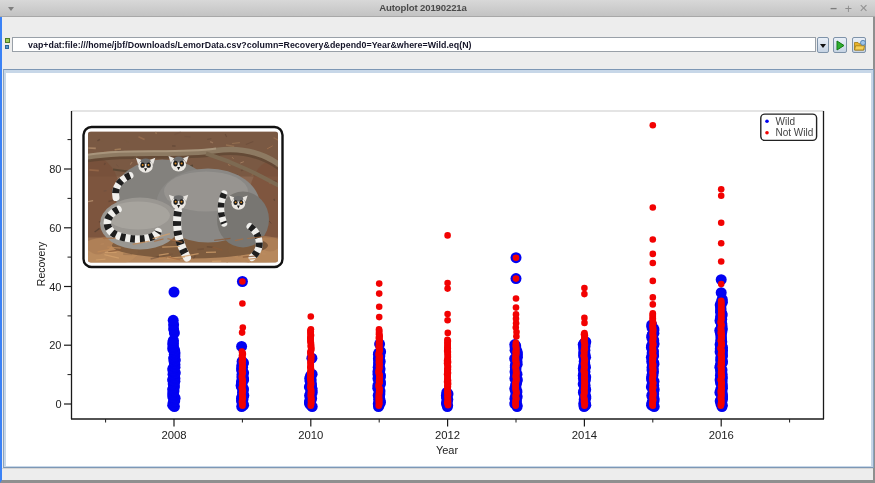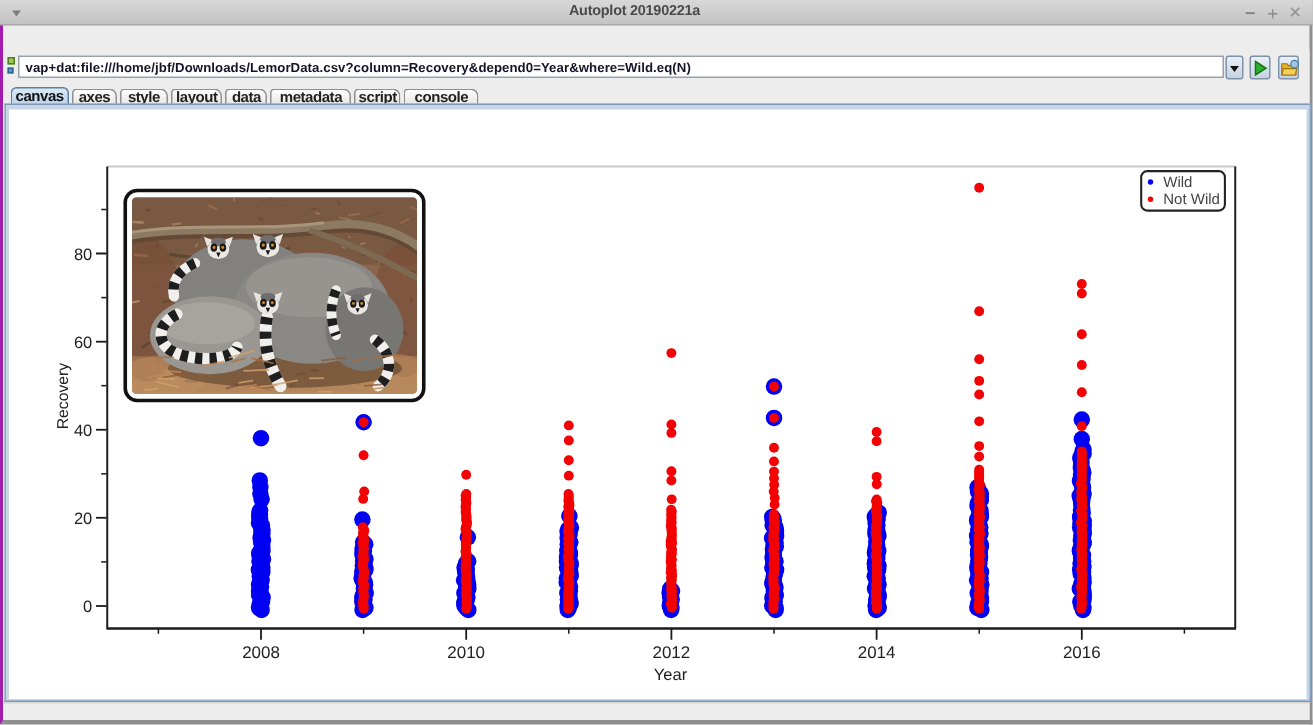--- a/index.html
+++ b/index.html
@@ -1,54 +1,44 @@
 <!DOCTYPE html>
 <html><head><meta charset="utf-8"><style>
 *{margin:0;padding:0;box-sizing:border-box}
 html,body{width:875px;height:483px;overflow:hidden;font-family:"Liberation Sans",sans-serif}
-#win{position:absolute;left:0;top:0;width:875px;height:483px;background:#ededed;border-left:2px solid #a21caf;border-right:2px solid #8f8f8f;border-bottom:3.5px solid #8f8f8f}
+#win{position:absolute;left:0;top:0;width:875px;height:483px;background:#ededed;border-left:2px solid #3b82f6;border-right:2px solid #8f8f8f;border-bottom:3.5px solid #8f8f8f}
 </style></head>
 <body>
 <div id="win">
  <div style="position:absolute;left:-2px;top:0;width:875px;height:17px;background:linear-gradient(#d8d8d8,#c3c3c3);border-bottom:1px solid #a8a8a8">
    <div style="position:absolute;left:7.5px;top:6.5px;width:0;height:0;border-left:3.5px solid transparent;border-right:3.5px solid transparent;border-top:4px solid #7e7e7e"></div>
    <div style="position:absolute;left:0;top:2px;width:875px;text-align:center;font-size:9.6px;letter-spacing:-0.15px;font-weight:bold;color:#4a4a4a;padding-right:29px">Autoplot 20190221a</div>
    <div style="position:absolute;left:827px;top:1px;width:13px;text-align:center;color:#7d7d7d;font-size:12px;font-weight:bold">–</div>
    <div style="position:absolute;left:842px;top:1.5px;width:13px;text-align:center;color:#8d8d8d;font-size:12.5px">+</div>
    <div style="position:absolute;left:857px;top:2px;width:13px;text-align:center;color:#929292;font-size:11px">✕</div>
  </div>
  <div style="position:absolute;left:0;top:33px;width:871px;height:24px;background:#ededed">
    <div style="position:absolute;left:2.5px;top:4.5px;width:5px;height:5px;background:#9ccc55;border:1px solid #4f7a28"></div>
    <div style="position:absolute;left:3px;top:11.5px;width:4px;height:4px;background:#5599cc;border:1px solid #2a6699"></div>
-   <div style="position:absolute;left:10px;top:3.5px;width:803.5px;height:15.5px;background:#fff;border:1px solid #99a0a8;font-size:8.8px;font-weight:bold;color:#141428;line-height:14px;letter-spacing:0.05px;padding-left:4px;white-space:nowrap;overflow:hidden">vap+dat:file:///home/jbf/Downloads/LemorData.csv?column=Recovery&amp;depend0=Year&amp;where=Wild.eq(N)</div>
+   <div style="position:absolute;left:10px;top:3.5px;width:803.5px;height:15.5px;background:#fff;border:1px solid #99a0a8;font-size:8.8px;font-weight:bold;color:#141428;line-height:14px;letter-spacing:0.05px;padding-left:15px;white-space:nowrap;overflow:hidden">vap+dat:file:///home/jbf/Downloads/LemorData.csv?column=Recovery&amp;depend0=Year&amp;where=Wild.eq(N)</div>
    <div style="position:absolute;left:814.5px;top:4px;width:12.6px;height:16px;background:linear-gradient(#eaf0f8,#c6d3e3);border:1px solid #7f93a9;border-radius:2px">
      <div style="position:absolute;left:2.2px;top:5.5px;width:0;height:0;border-left:3.6px solid transparent;border-right:3.6px solid transparent;border-top:4.5px solid #111"></div>
    </div>
    <div style="position:absolute;left:830.5px;top:4px;width:14.2px;height:16px;background:linear-gradient(#eaf0f8,#c6d3e3);border:1px solid #7f93a9;border-radius:2px">
      <svg width="12" height="13" style="position:absolute;left:0.5px;top:0.5px">
           <path d="M 3,2 L 10,6.5 L 3,11 Z" fill="#2fae2f" stroke="#127812" stroke-width="1"></path>
         </svg>
    </div>
    <div style="position:absolute;left:849.5px;top:4px;width:14.8px;height:16px;background:linear-gradient(#eaf0f8,#c6d3e3);border:1px solid #7f93a9;border-radius:2px">
      <svg width="13" height="13" style="position:absolute;left:0.5px;top:0.5px">
        <path d="M 1.5,3.5 L 5,3.5 L 6,4.8 L 11,4.8 L 11,11 L 1.5,11 Z" fill="#e8b128" stroke="#a07a14" stroke-width="0.8"></path>
        <path d="M 2.5,6.8 L 11.5,6.8 L 10.5,11 L 1.6,11 Z" fill="#f6cf56" stroke="#a07a14" stroke-width="0.8"></path>
        <circle cx="10" cy="3.8" r="2.5" fill="#9ec4e8" stroke="#4a7aaa" stroke-width="0.8"></circle>
      </svg>
    </div>
- </div>
- <div style="position:absolute;left:0;top:57px;width:871px;height:13px;background:#ededed;font-size:10px;letter-spacing:-0.3px;font-weight:bold">
-   <div style="position:absolute;left:4.5px;top:0.5px;width:39.8px;height:12.8px;background:linear-gradient(#dce8f6,#bdd3ea);border:1px solid #5680ac;border-bottom:none;border-radius:4px 4px 0 0;text-align:center;line-height:12.5px;color:#111">canvas</div>
-      <div style="position:absolute;left:46.3px;top:2px;width:29.3px;height:11.3px;background:linear-gradient(#fefefe,#e4e4e4);border:1px solid #8e9094;border-bottom:none;border-radius:3px 5px 0 0;text-align:center;line-height:11.5px;color:#222">axes</div>
-      <div style="position:absolute;left:77.6px;top:2px;width:32.7px;height:11.3px;background:linear-gradient(#fefefe,#e4e4e4);border:1px solid #8e9094;border-bottom:none;border-radius:3px 5px 0 0;text-align:center;line-height:11.5px;color:#222">style</div>
-      <div style="position:absolute;left:112.3px;top:2px;width:33.9px;height:11.3px;background:linear-gradient(#fefefe,#e4e4e4);border:1px solid #8e9094;border-bottom:none;border-radius:3px 5px 0 0;text-align:center;line-height:11.5px;color:#222">layout</div>
-      <div style="position:absolute;left:148.2px;top:2px;width:28.2px;height:11.3px;background:linear-gradient(#fefefe,#e4e4e4);border:1px solid #8e9094;border-bottom:none;border-radius:3px 5px 0 0;text-align:center;line-height:11.5px;color:#222">data</div>
-      <div style="position:absolute;left:178.4px;top:2px;width:53.8px;height:11.3px;background:linear-gradient(#fefefe,#e4e4e4);border:1px solid #8e9094;border-bottom:none;border-radius:3px 5px 0 0;text-align:center;line-height:11.5px;color:#222">metadata</div>
-      <div style="position:absolute;left:234.2px;top:2px;width:31.2px;height:11.3px;background:linear-gradient(#fefefe,#e4e4e4);border:1px solid #8e9094;border-bottom:none;border-radius:3px 5px 0 0;text-align:center;line-height:11.5px;color:#222">script</div>
-      <div style="position:absolute;left:267.4px;top:2px;width:49.7px;height:11.3px;background:linear-gradient(#fefefe,#e4e4e4);border:1px solid #8e9094;border-bottom:none;border-radius:3px 5px 0 0;text-align:center;line-height:11.5px;color:#222">console</div>
  </div>
  <div style="position:absolute;left:0.5px;top:69px;width:871px;height:398.5px;background:#c7d7e8;border-top:1px solid #7d97b5;border-left:1px solid #8aa3c0;border-right:1px solid #8aa3c0;border-bottom:1px solid #7d97b5">
    <div style="position:absolute;left:2px;top:2.5px;width:865px;height:393px;background:#fff">
      <svg width="865" height="393" viewBox="5 72 865 393" font-family="Liberation Sans, sans-serif">
 <line x1="70.5" y1="110" x2="822.5" y2="110" stroke="#c9c9c9" stroke-width="1.2"></line>
 <line x1="70.5" y1="110" x2="70.5" y2="418" stroke="#1a1a1a" stroke-width="1.3"></line>
 <line x1="822.5" y1="110" x2="822.5" y2="418" stroke="#1a1a1a" stroke-width="1.3"></line>
 <line x1="70" y1="418" x2="823" y2="418" stroke="#1a1a1a" stroke-width="1.6"></line>
 <line x1="63" y1="403.0" x2="70" y2="403.0" stroke="#1a1a1a" stroke-width="1.2"></line>
 <text x="60.5" y="407.0" font-size="11" fill="#222" text-anchor="end">0</text>

